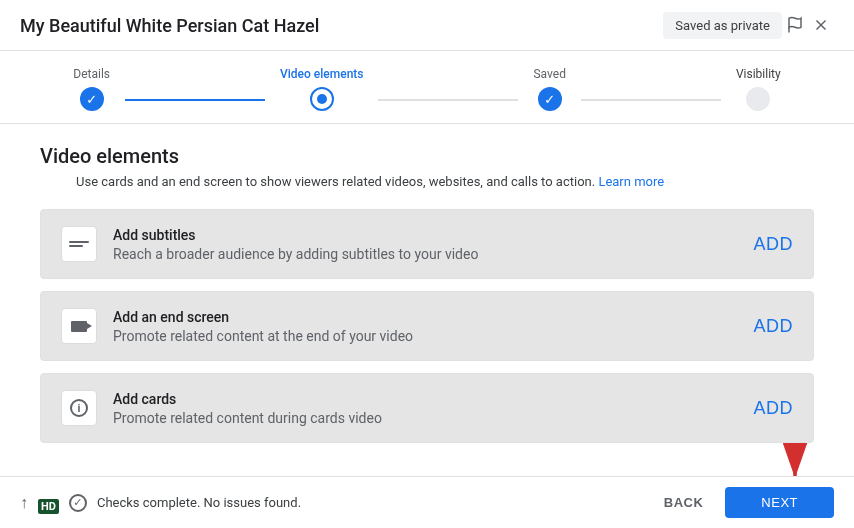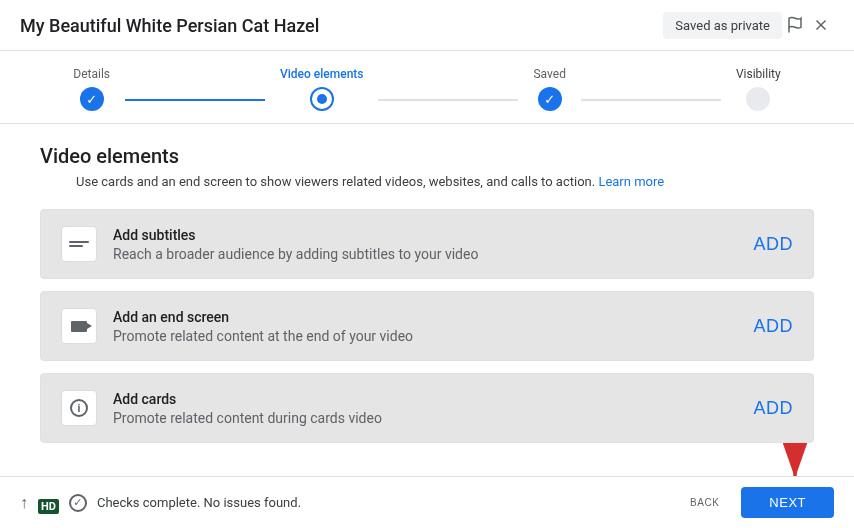--- a/index.html
+++ b/index.html
@@ -206,35 +206,35 @@
       color: #3c4043;
     }
     .footer-right {
       display: flex;
       align-items: center;
       gap: 10px;
     }
     .btn-back {
       background: none;
       border: none;
-      font-size: 10px;
-      font-weight: 400;
+      font-size: 13px;
+      font-weight: 700;
       color: #5f6368;
       cursor: pointer;
       letter-spacing: 0.5px;
       padding: 8px 12px;
     }
     .btn-next {
       background: #1a73e8;
       color: #fff;
       border: none;
       border-radius: 4px;
       font-size: 13px;
       font-weight: 500;
-      padding: 8px 28px;
+      padding: 8px 36px;
       cursor: pointer;
       letter-spacing: 0.5px;
     }
 
     
     .red-arrow {
       position: absolute;
       right: 60px;
       top: 145px;
       width: 0;

